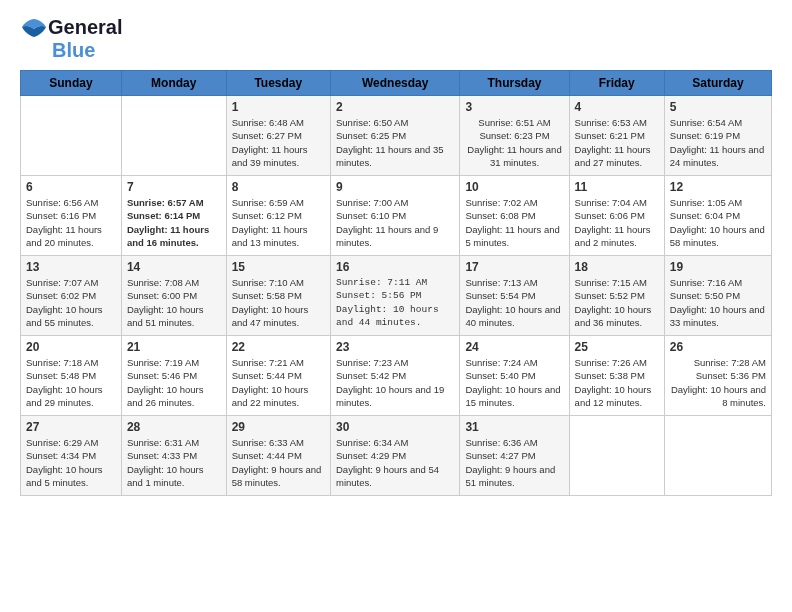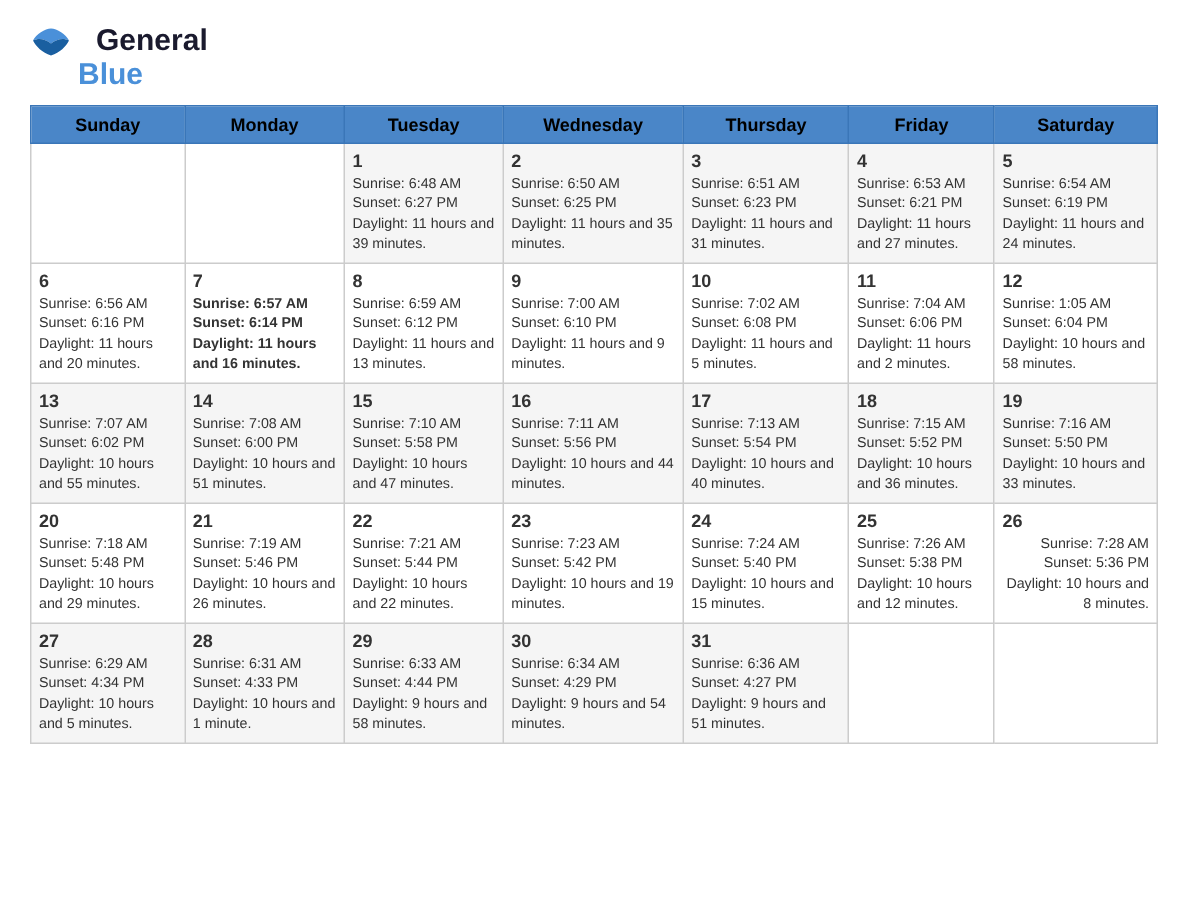--- a/index.html
+++ b/index.html
@@ -18,21 +18,21 @@
     .day-num { font-weight: bold; font-size: 12px; display: block; margin-bottom: 2px; }
     .day-info { font-size: 9.5px; line-height: 1.4; color: #333; }
     td.empty { background: #fff !important; }
   </style>
 </head>
 <body>
 
 <div class="page">
   <div class="header">
     <div class="logo-wrapper" style="display: flex; flex-direction: column; align-items: flex-start;">
-        <div style="font-size: 22px; font-weight: bold; color: rgb(26, 26, 46); display: flex; align-items: center; gap: 16px;">
+        <div style="font-size: 22px; font-weight: bold; color: rgb(26, 26, 46); display: flex; align-items: center;">
           <svg width="28" height="22" viewBox="0 0 28 22">
             <path d="M14 2 C18 2 24 6 26 10 C22 8 18 9 14 12 C10 9 6 8 2 10 C4 6 10 2 14 2 Z" fill="#4a90d9"></path>
             <path d="M14 12 C18 9 22 8 26 10 C24 14 20 18 14 20 C8 18 4 14 2 10 C6 8 10 9 14 12 Z" fill="#1a5fa0"></path>
           </svg>
           <span style="color: rgb(26, 26, 46); font-size: 20px; font-weight: bold;">General</span>
         </div>
         <div style="font-size: 20px; font-weight: bold; color: rgb(74, 144, 217); margin-top: -4px; margin-left: 32px;">Blue</div>
       </div>
     <div class="title-section">
       <div class="month-title"></div>
@@ -63,21 +63,21 @@
 Daylight: 11 hours and 39 minutes.</div>
           </td>
           <td>
             <span class="day-num">2</span>
             <div class="day-info" style="white-space: pre-line;">Sunrise: 6:50 AM
 Sunset: 6:25 PM
 Daylight: 11 hours and 35 minutes.</div>
           </td>
           <td>
             <span class="day-num">3</span>
-            <div class="day-info" style="white-space: pre-line;">Sunrise: 6:51 AM
+            <div class="day-info" style="white-space: pre-line; text-align: center;">Sunrise: 6:51 AM
 Sunset: 6:23 PM
 Daylight: 11 hours and 31 minutes.</div>
           </td>
           <td>
             <span class="day-num">4</span>
             <div class="day-info" style="white-space: pre-line;">Sunrise: 6:53 AM
 Sunset: 6:21 PM
 Daylight: 11 hours and 27 minutes.</div>
           </td>
           <td>
@@ -145,21 +145,21 @@
 Daylight: 10 hours and 51 minutes.</div>
           </td>
           <td>
             <span class="day-num">15</span>
             <div class="day-info" style="white-space: pre-line;">Sunrise: 7:10 AM
 Sunset: 5:58 PM
 Daylight: 10 hours and 47 minutes.</div>
           </td>
           <td>
             <span class="day-num">16</span>
-            <div class="day-info" style="white-space: pre-line;">Sunrise: 7:11 AM
+            <div class="day-info" style="white-space: pre-line; font-family: Liberation Mono, monospace;">Sunrise: 7:11 AM
 Sunset: 5:56 PM
 Daylight: 10 hours and 44 minutes.</div>
           </td>
           <td>
             <span class="day-num">17</span>
             <div class="day-info" style="white-space: pre-line;">Sunrise: 7:13 AM
 Sunset: 5:54 PM
 Daylight: 10 hours and 40 minutes.</div>
           </td>
           <td>

